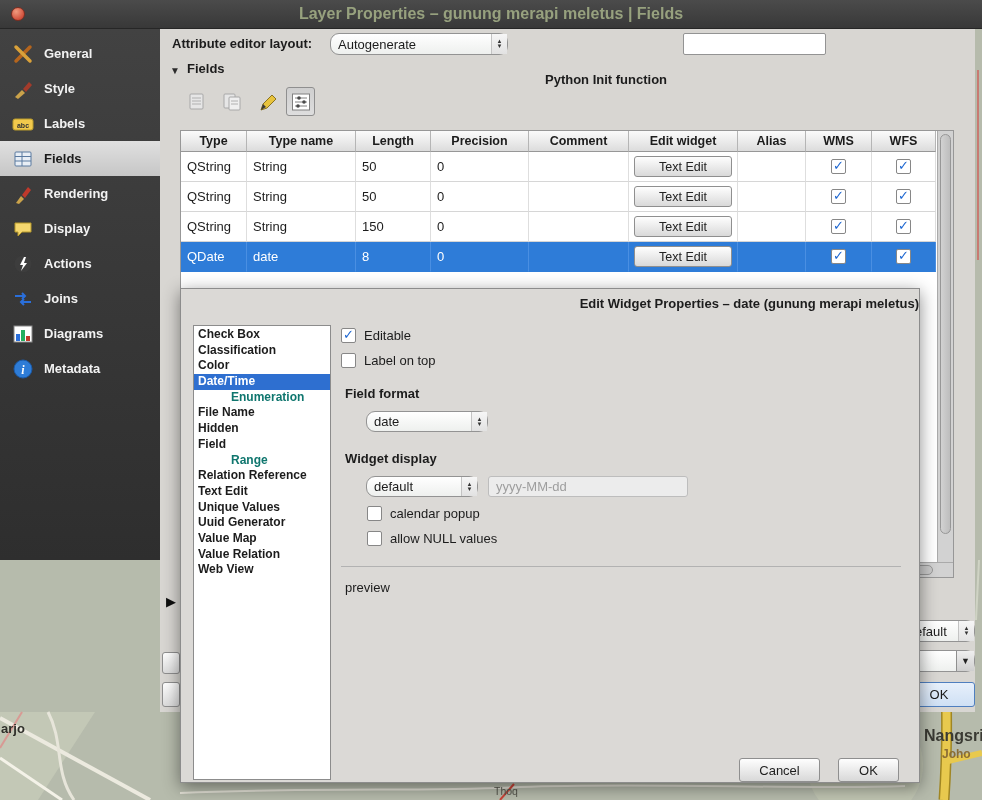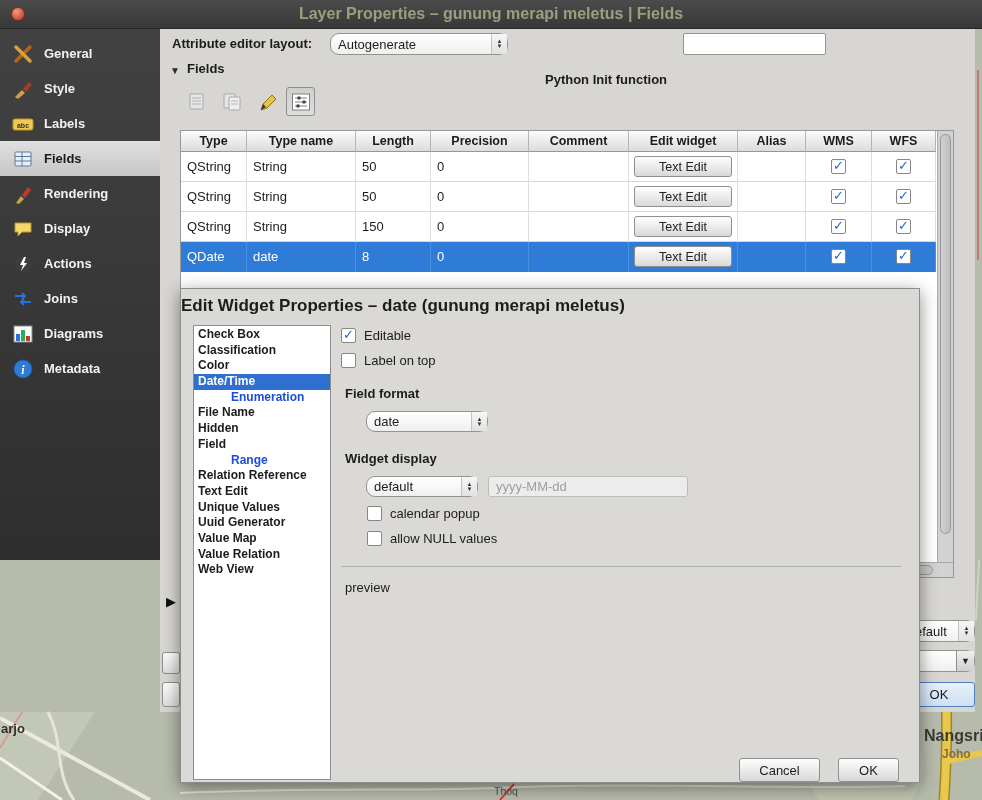--- a/index.html
+++ b/index.html
@@ -89,26 +89,26 @@
   #frag-combo1{left:740px;top:592px;width:75px;height:22px;}
   #frag-combo1 .ct{padding-left:14px;}
   #frag-combo2{left:740px;top:622px;width:75px;height:22px;}
   #frag-ok{position:absolute;left:743px;top:654px;width:72px;height:25px;
     background:linear-gradient(#e7f0fb,#cfe0f4);border:1px solid #4f7fbf;border-radius:3px;box-sizing:border-box;
     display:flex;align-items:center;justify-content:center;color:#1a1a1a;}
 
   
   #modal{position:absolute;left:180px;top:288px;width:740px;height:495px;z-index:10;
     background:#dbd9d6;border:1px solid #8c8c8c;box-shadow:0 4px 16px rgba(0,0,0,.45);box-sizing:border-box;}
-  #modal-title{position:absolute;left:0;right:0;top:7px;text-align:left;font-weight:bold;font-size:17px;}
+  #modal-title{position:absolute;left:0;right:0;top:7px;text-align:right;font-weight:bold;font-size:13px;}
   #listbox{position:absolute;left:12px;top:36px;width:138px;height:455px;background:#fff;
     border:1px solid #8c8c8c;box-sizing:border-box;padding-top:1px;overflow:hidden;}
   .litem{height:15.7px;line-height:15.7px;padding-left:4px;font-size:12px;font-weight:bold;white-space:nowrap;}
   .litem.sel{background:#2e6fd0;color:#ffffff;}
-  .litem.dis{color:#1d4ed8;padding-left:37px;}
+  .litem.dis{color:#0f766e;padding-left:37px;}
   .chkrow{position:absolute;display:flex;align-items:center;gap:8px;}
   #chk-editable{left:160px;top:39px;}
   #chk-labeltop{left:160px;top:64px;}
   #h-fieldformat{left:164px;top:97px;}
   #combo-date{left:185px;top:122px;width:122px;height:21px;}
   #h-widgetdisplay{left:164px;top:162px;}
   #combo-default{left:185px;top:187px;width:112px;height:21px;}
   #inp-format{left:307px;top:187px;width:200px;height:21px;background:#ececec;border:1px solid #bdbdbd;
     color:#9e9e9e;border-radius:3px;display:flex;align-items:center;padding:0 7px;box-sizing:border-box;}
   #chk-calendar{left:186px;top:217px;justify-content:center;}

